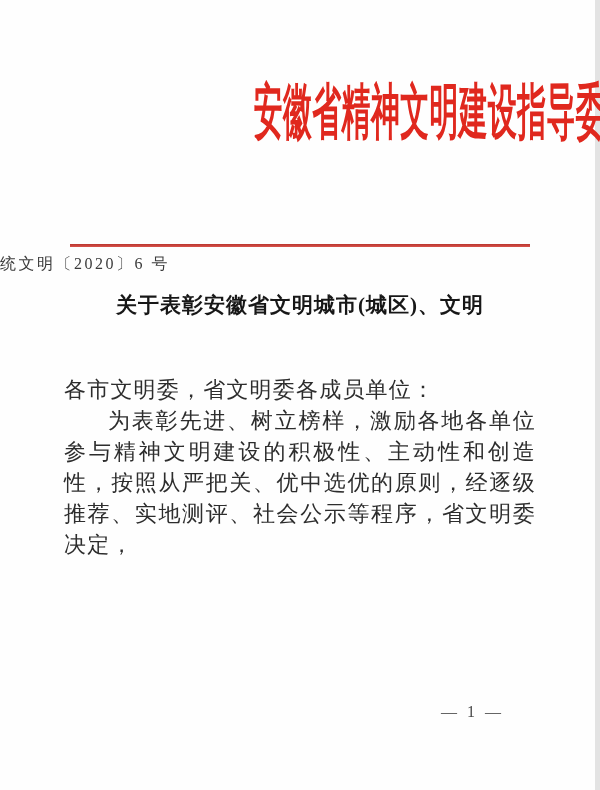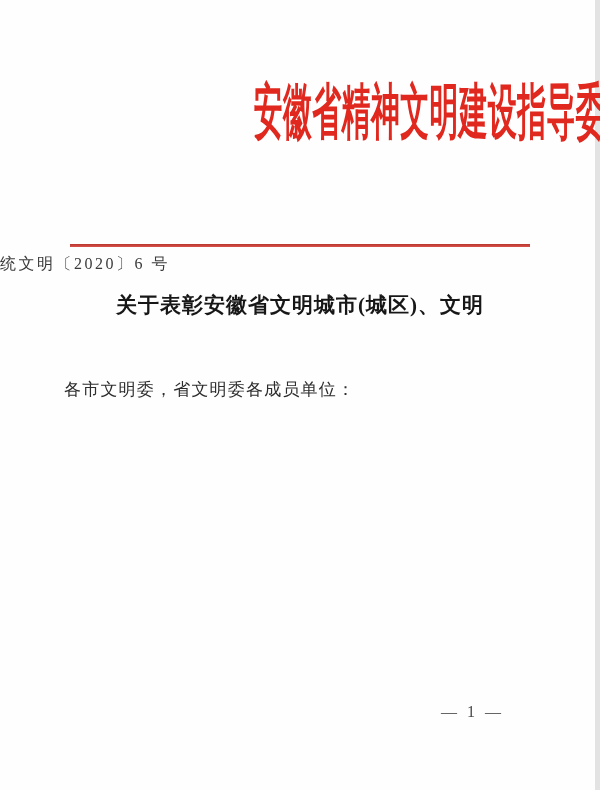--- a/index.html
+++ b/index.html
@@ -71,21 +71,21 @@
     font-weight: 700;
     line-height: 37px;
     color: #171717;
     letter-spacing: 1px;
   }
   .body-block {
     position: absolute;
     top: 374px;
     left: 64px;
     width: 472px;
-    font-size: 17px;
+    font-size: 22px;
     line-height: 31px;
     letter-spacing: 1.2px;
     color: #2d2d2d;
     text-align: justify;
     font-family: Liberation Serif, serif;
   }
   .para {
     margin: 0;
   }
   .para.indent {
@@ -114,17 +114,18 @@
   <div class="doc-number">统文明〔2020〕6 号</div>
 
   <div class="red-rule"></div>
 
   <div class="doc-title">
     <div>关于表彰安徽省文明城市(城区)、文明</div>
   </div>
 
   <div class="body-block">
     <p class="para">各市文明委，省文明委各成员单位：</p>
+    <p class="para indent">为表彰先进、树立榜样，激励各地各单位参与精神文明建设的积极性、主动性和创造性，按照从严把关、优中选优的原则，经逐级推荐、实地测评、社会公示等程序，省文明委决定，</p>
   </div>
 
   <div class="page-number">— 1 —</div>
 
 </div>
 
 </body></html>

